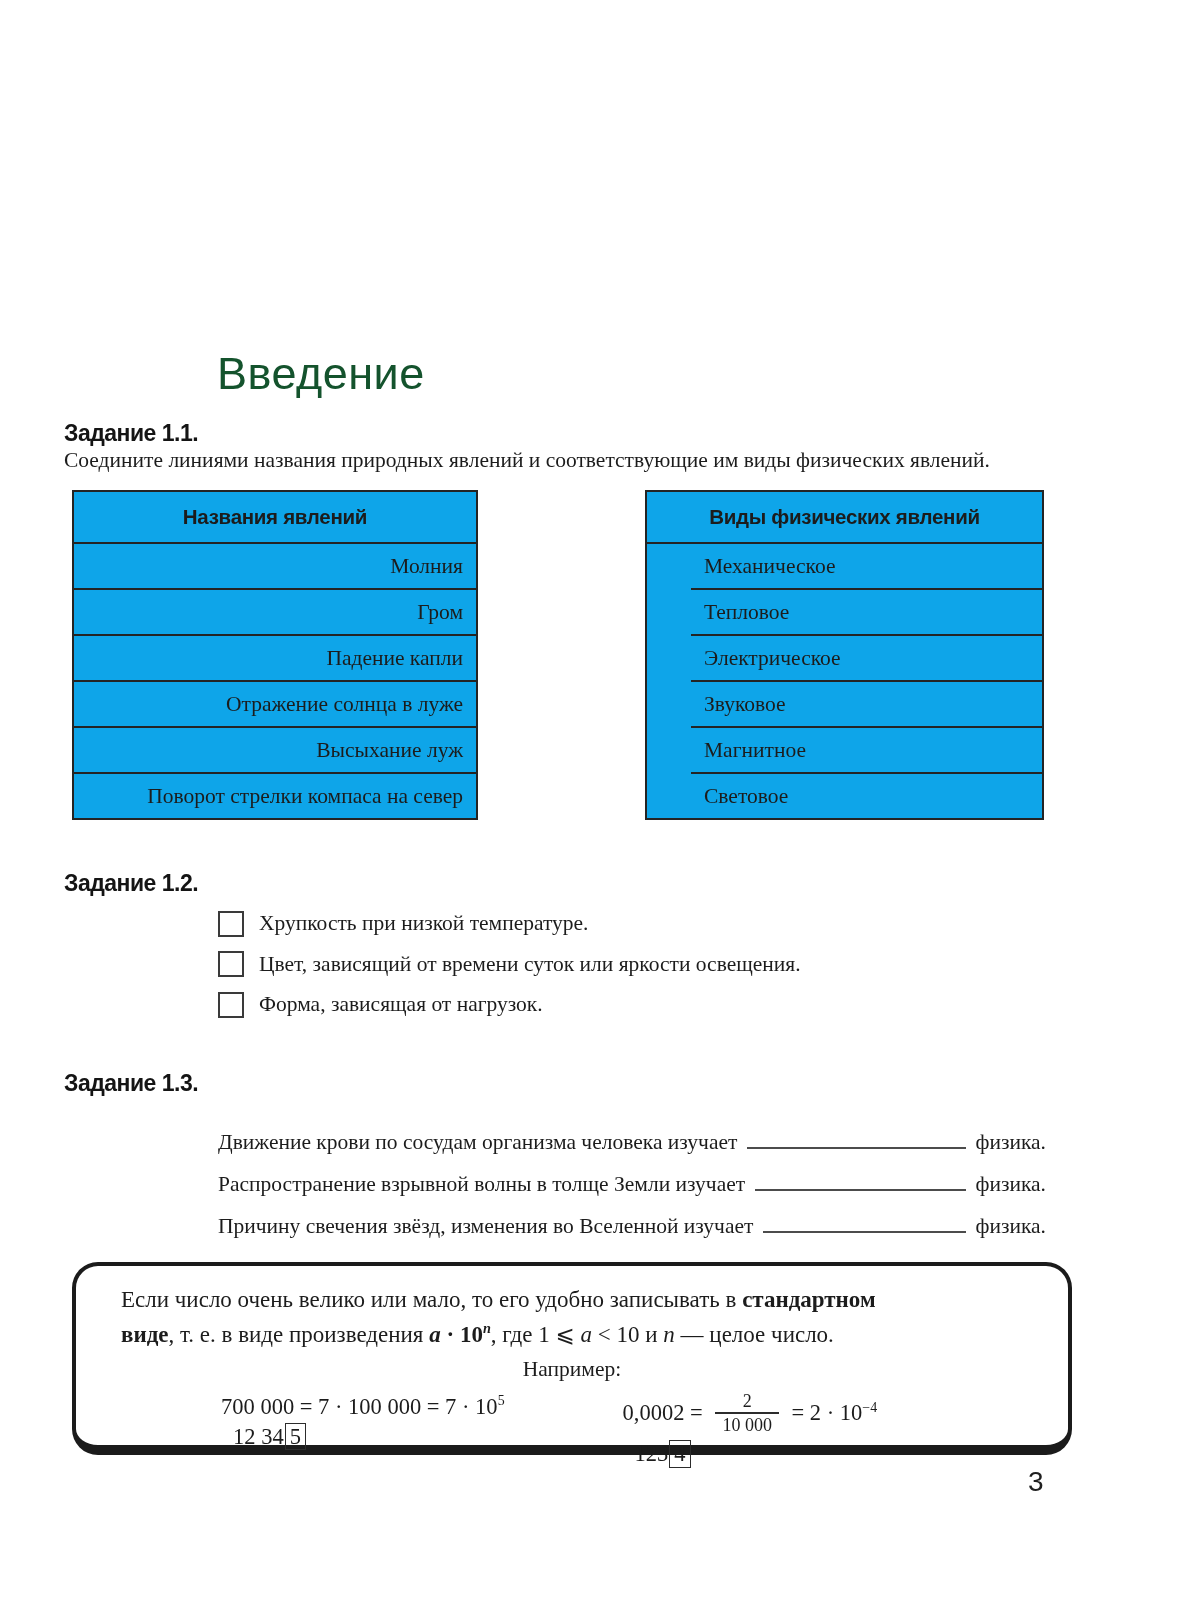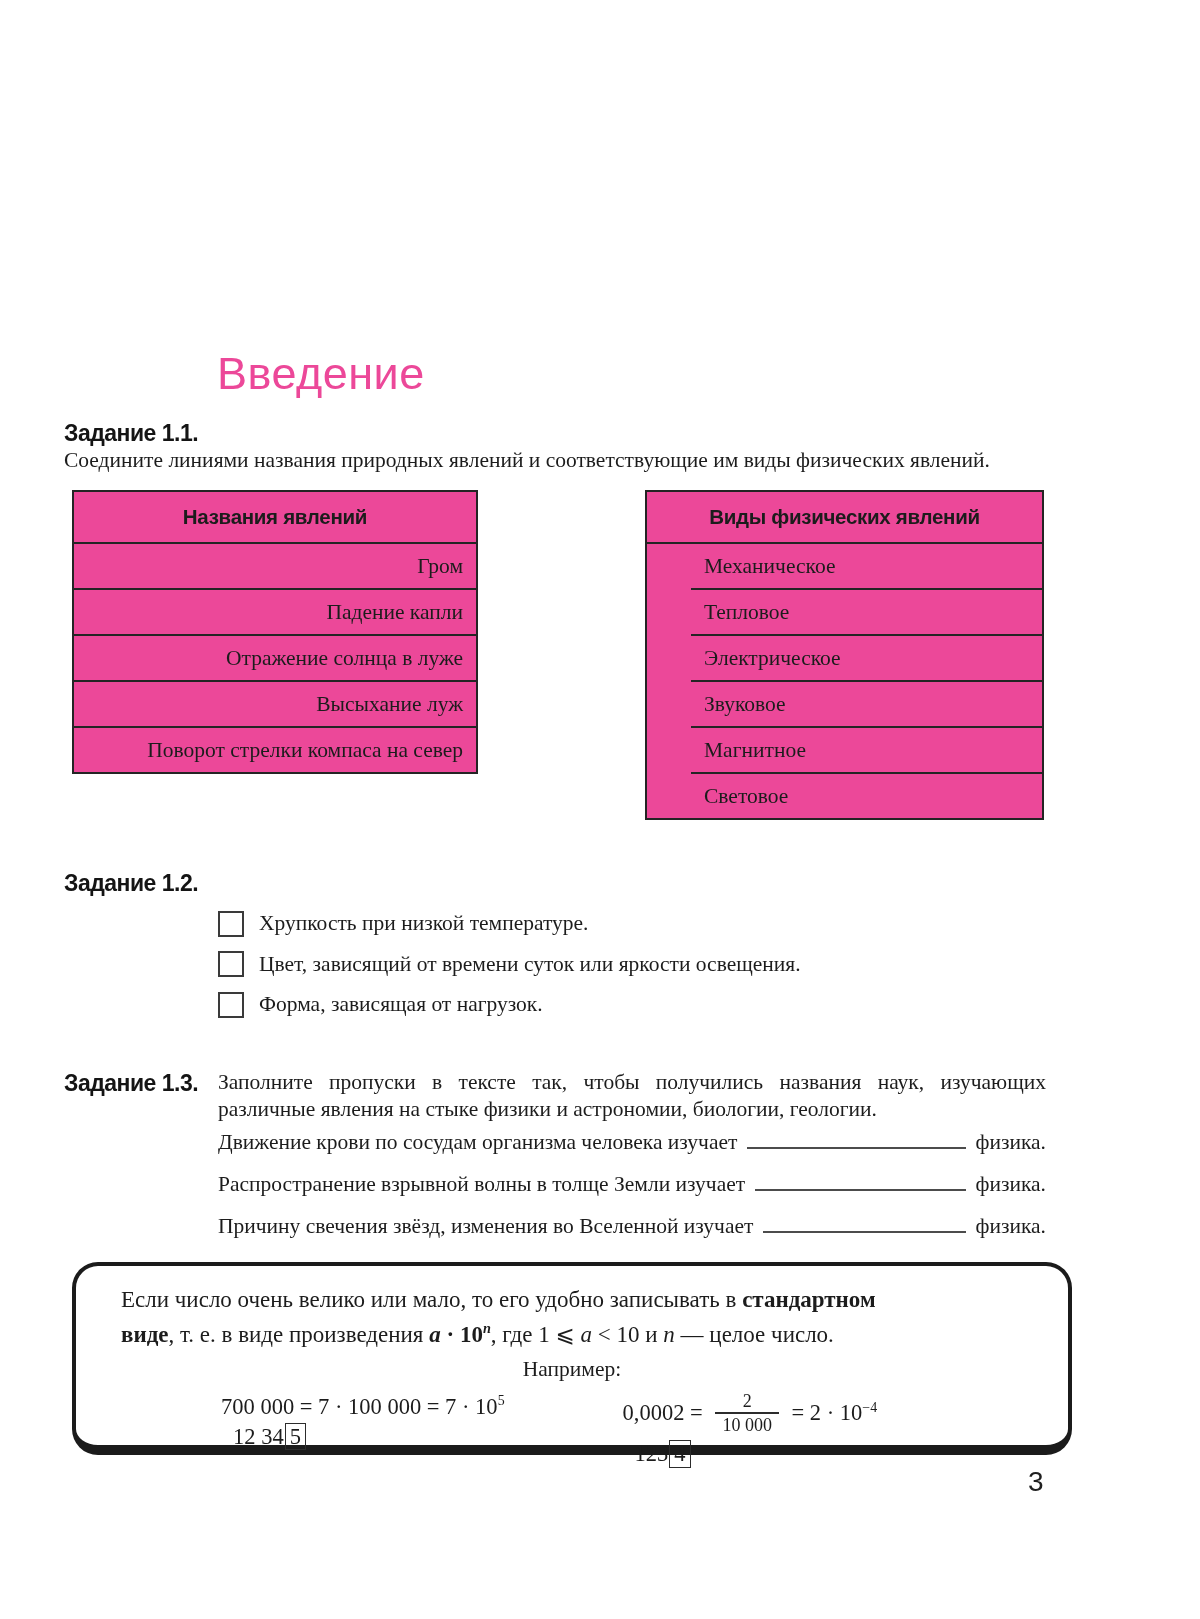--- a/index.html
+++ b/index.html
@@ -8,37 +8,37 @@
     background:#ffffff;color:#1c1c1c;
     font-family:"Liberation Serif","DejaVu Serif",serif;
     overflow:hidden;
   }
   .abs{position:absolute;}
 
   
   .page-title{
     left:217px;top:348px;
     font-family:"Liberation Sans","DejaVu Sans",sans-serif;
-    font-size:45px;font-weight:400;letter-spacing:0.5px;color:#ec4899;
+    font-size:45px;font-weight:400;letter-spacing:0.5px;color:#14532d;
   }
 
   
   .task{left:64px;width:982px;display:flex;align-items:flex-start;}
   .task-label{
     flex:none;width:154px;
     font-family:"Liberation Sans","DejaVu Sans",sans-serif;
     font-weight:700;font-size:23px;letter-spacing:-0.5px;color:#141414;
     padding-top:1px;
   }
   .task-text{
     flex:1;font-size:21.5px;line-height:1.26;text-align:justify;color:#1c1c1c;
   }
 
   
-  .tbl{top:490px;border:2.5px solid #242424;background:#ec4899;box-sizing:border-box;}
+  .tbl{top:490px;border:2.5px solid #242424;background:#0ea5e9;box-sizing:border-box;}
   .tbl-left{left:72px;width:406px;}
   .tbl-right{left:645px;width:399px;}
   .tbl-header{
     height:50px;display:flex;align-items:center;justify-content:center;
     font-family:"Liberation Sans","DejaVu Sans",sans-serif;
     font-weight:700;font-size:20.5px;letter-spacing:-0.3px;
     border-bottom:2px solid #242424;
   }
   .tbl-row{
     height:44px;display:flex;align-items:center;
@@ -105,20 +105,21 @@
 
 <div class="abs page-title">Введение</div>
 
 <div class="abs task" style="top:419px;flex-direction:column;">
   <div class="task-label">Задание 1.1.</div>
   <div class="task-text">Соедините линиями названия природных явлений и соответствующие им виды физических явлений.</div>
 </div>
 
 <div class="abs tbl tbl-left">
   <div class="tbl-header">Названия явлений</div>
+  <div class="tbl-row">Молния</div>
   <div class="tbl-row">Гром</div>
   <div class="tbl-row">Падение капли</div>
   <div class="tbl-row">Отражение солнца в луже</div>
   <div class="tbl-row">Высыхание луж</div>
   <div class="tbl-row">Поворот стрелки компаса на север</div>
 </div>
 
 <div class="abs tbl tbl-right">
   <div class="tbl-header">Виды физических явлений</div>
   <div class="tbl-row">Механическое</div>
@@ -143,21 +144,20 @@
     <div class="check-label">Цвет, зависящий от времени суток или яркости освещения.</div>
   </div>
   <div class="check-item">
     <div class="checkbox"></div>
     <div class="check-label">Форма, зависящая от нагрузок.</div>
   </div>
 </div>
 
 <div class="abs task" style="top:1069px;">
   <div class="task-label">Задание 1.3.</div>
-  <div class="task-text">Заполните пропуски в тексте так, чтобы получились названия наук, изучающих различные явления на стыке физики и астрономии, биологии, геологии.</div>
 </div>
 
 <div class="abs fill-lines">
   <div class="fill-line">
     <span class="fill-pre">Движение крови по сосудам организма человека изучает</span>
     <span class="blank"></span>
     <span class="fill-post">физика.</span>
   </div>
   <div class="fill-line">
     <span class="fill-pre">Распространение взрывной волны в толще Земли изучает</span>

